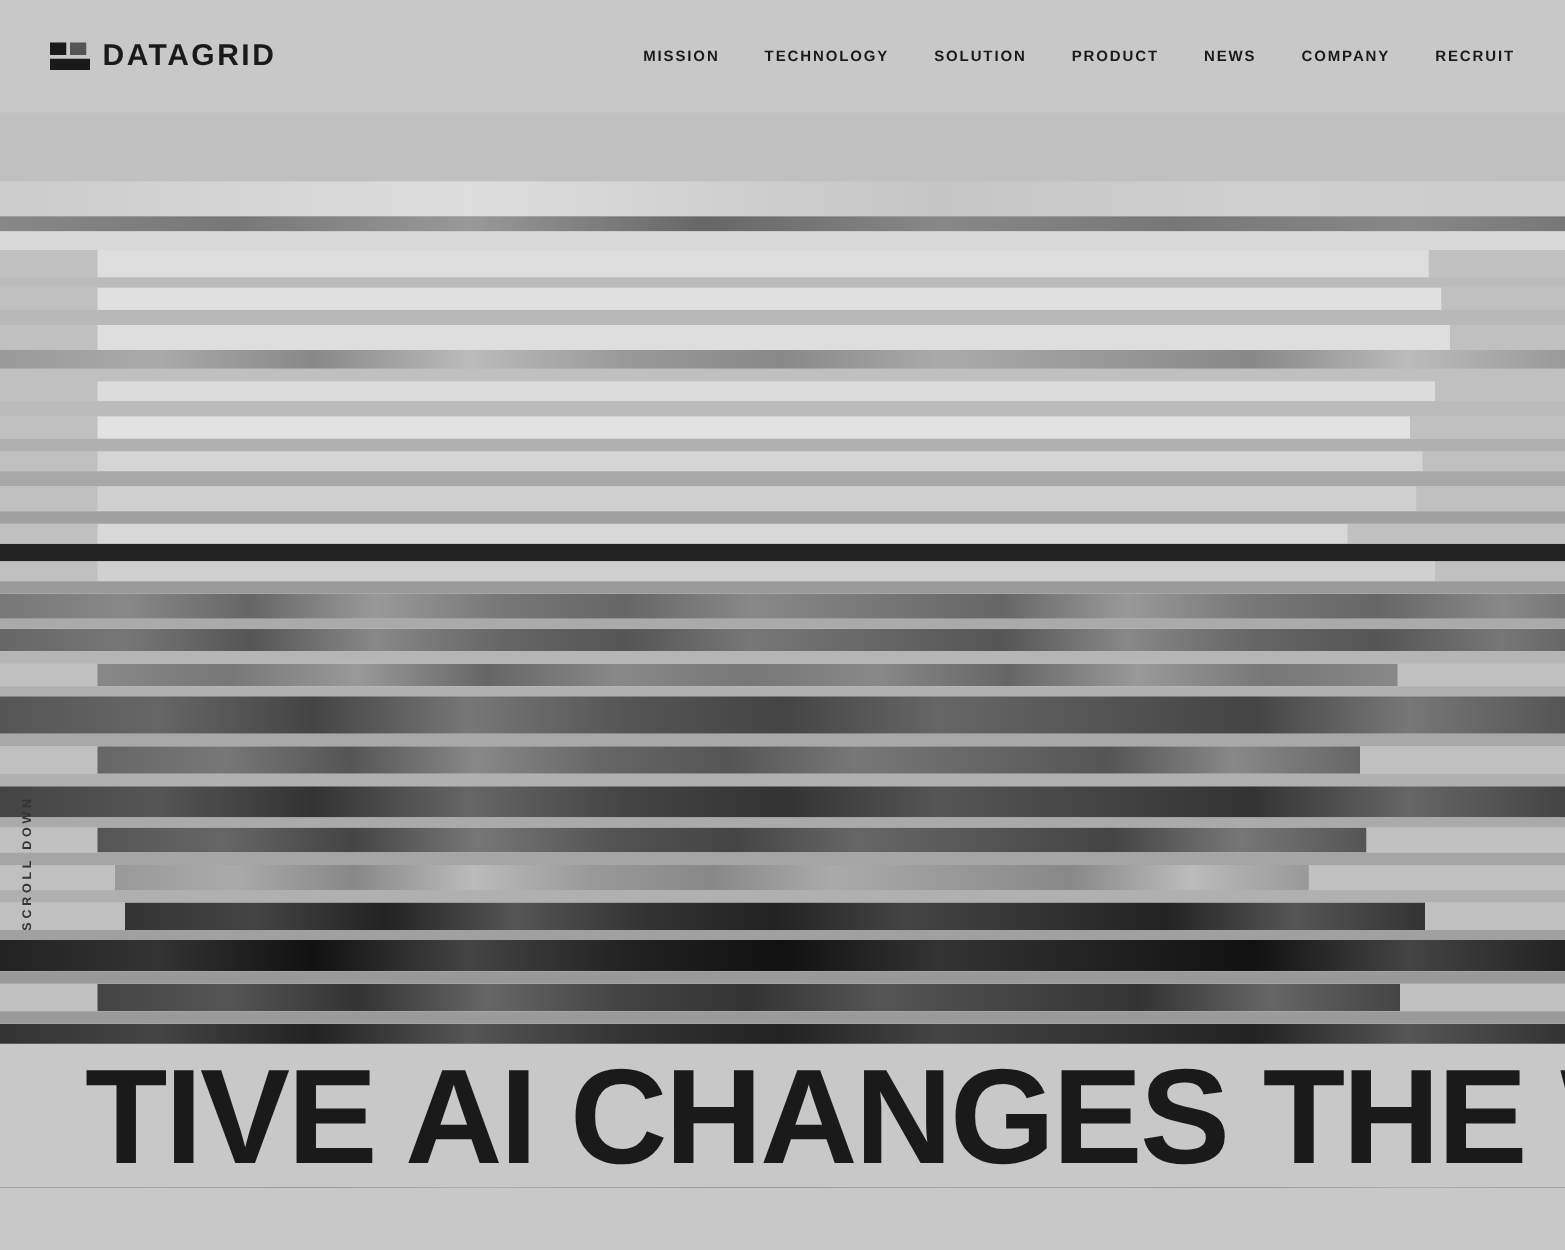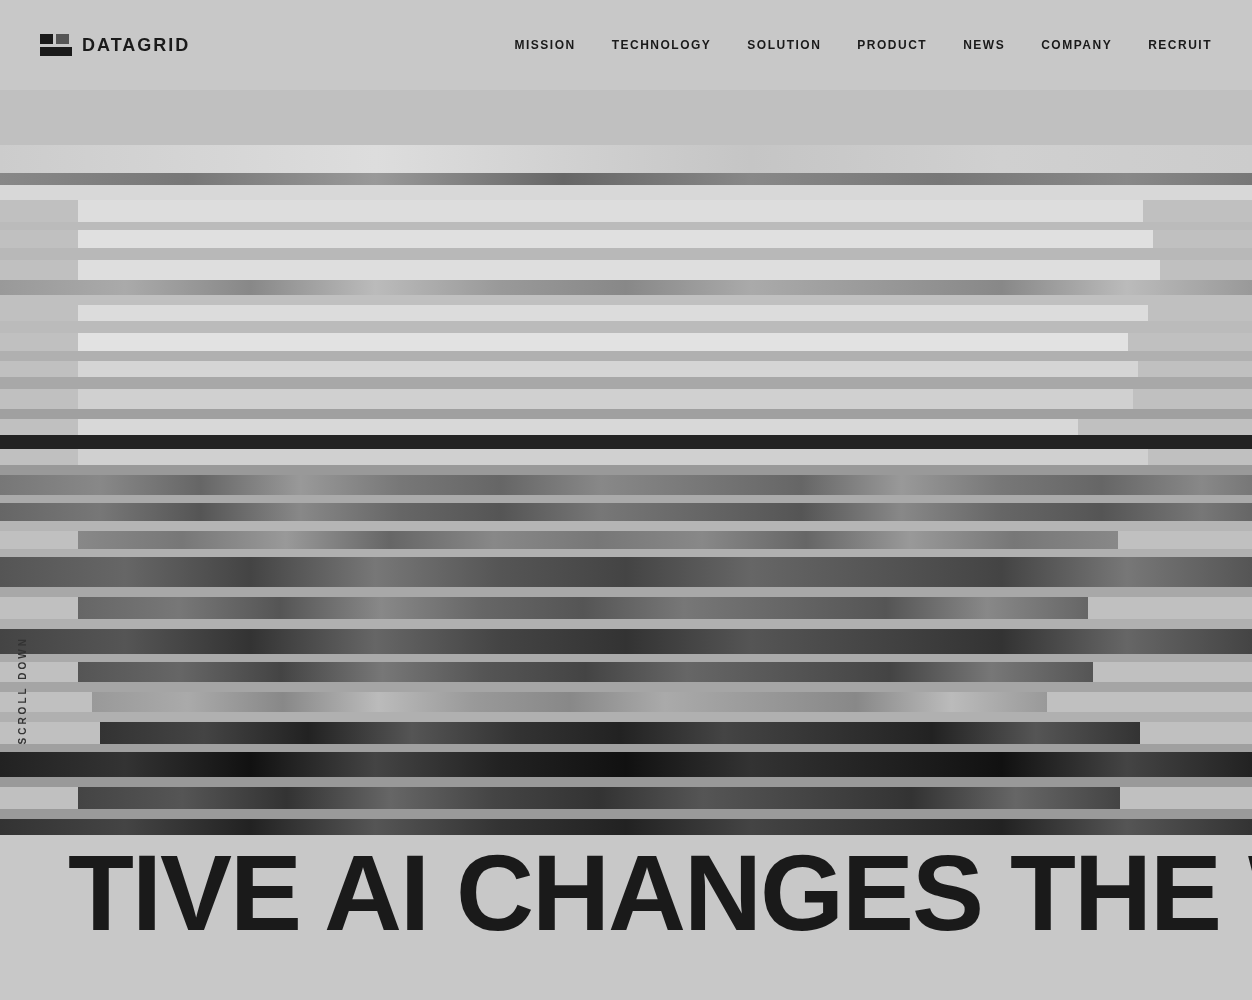--- a/index.html
+++ b/index.html
@@ -60,21 +60,21 @@
       background: #555;
     }
 
     .logo-rect-bottom {
       width: 32px;
       height: 10px;
       background: #1a1a1a;
     }
 
     .logo-text {
-      font-size: 18px;
+      font-size: 24px;
       font-weight: 800;
       letter-spacing: 2px;
       color: #1a1a1a;
       text-transform: uppercase;
     }
 
     nav {
       display: flex;
       align-items: center;
       gap: 36px;

